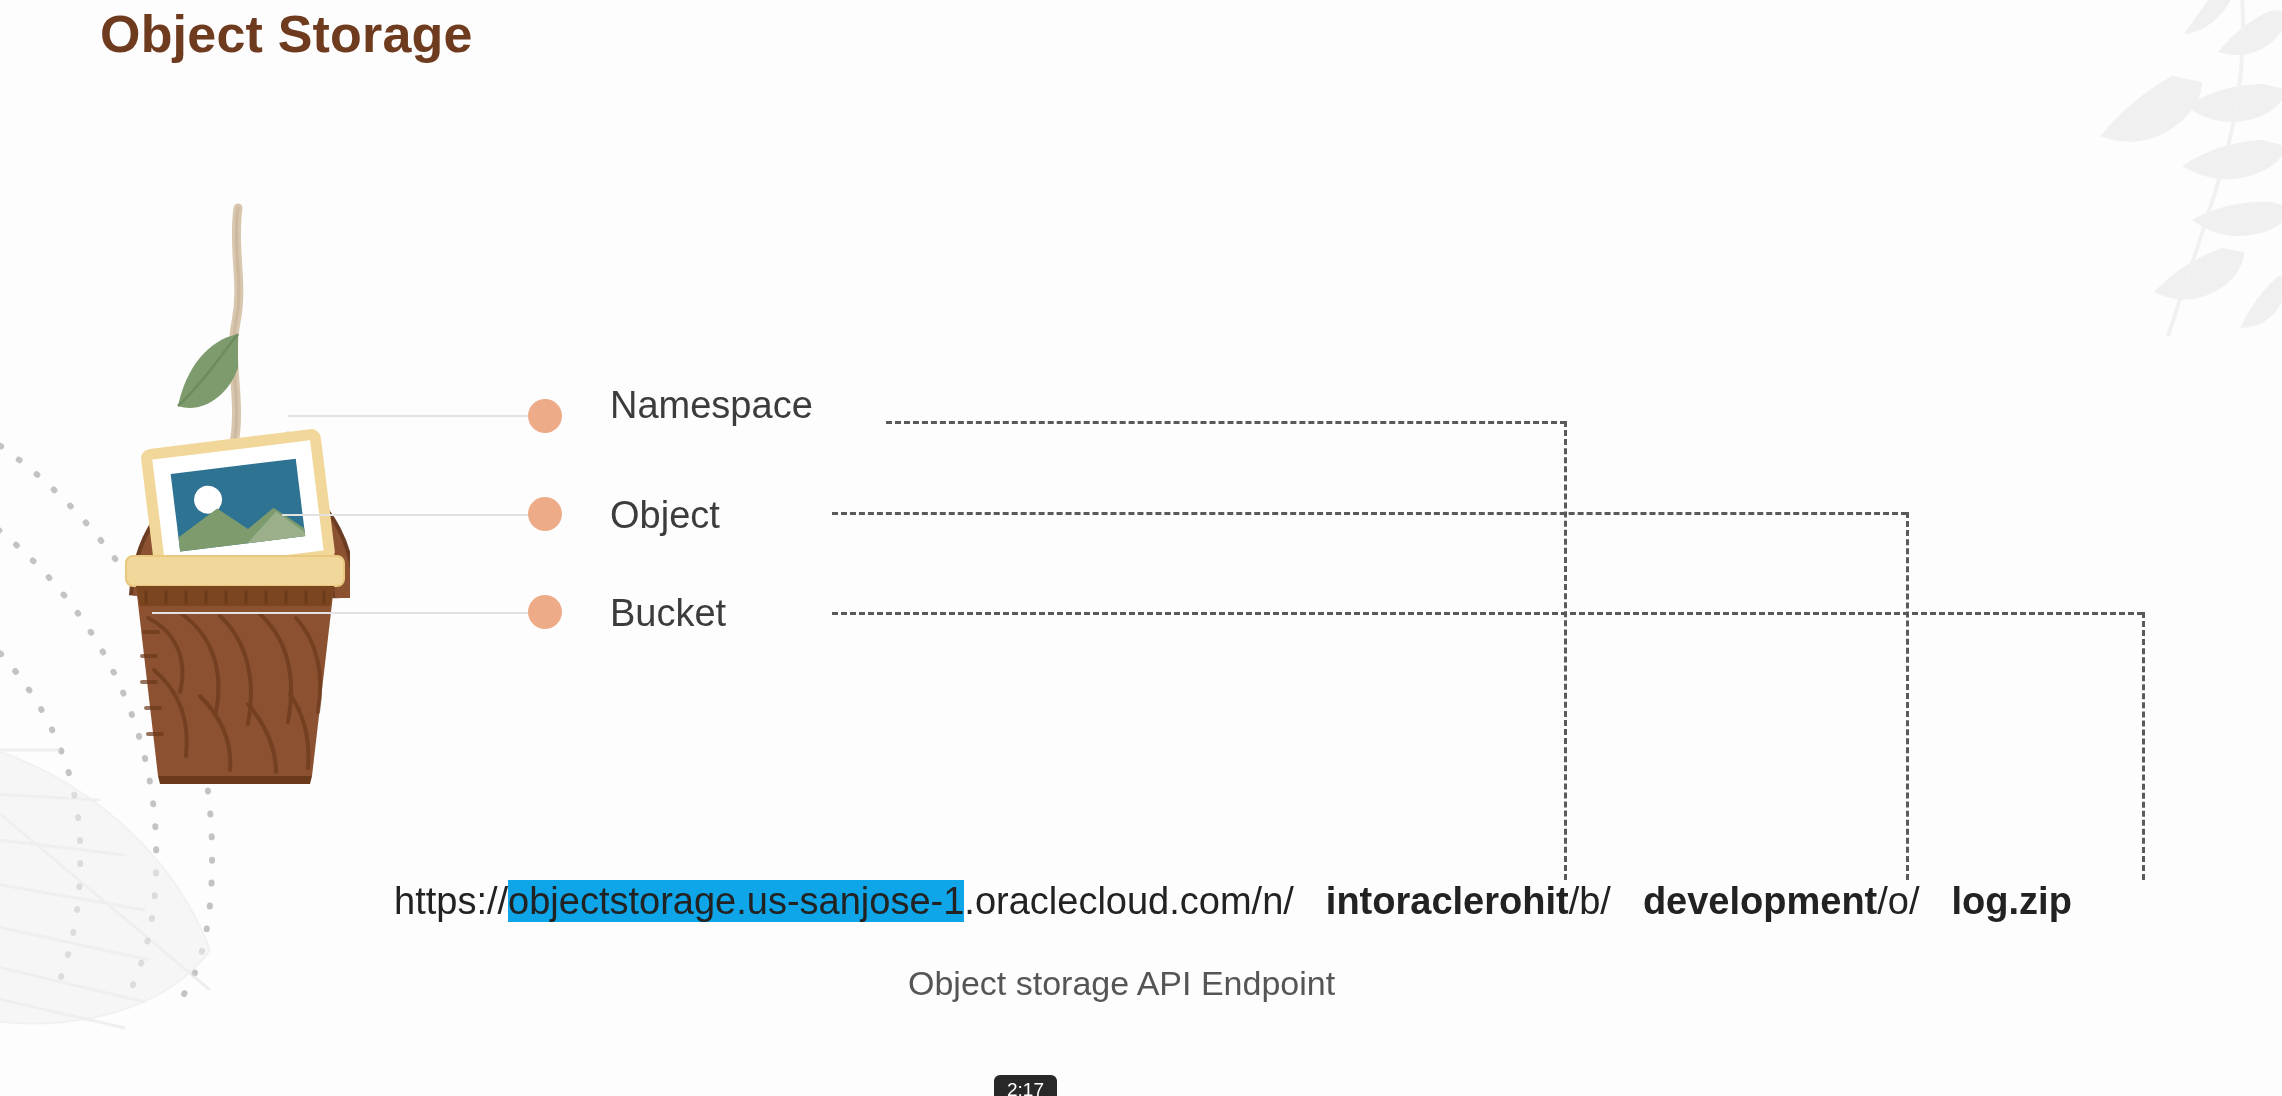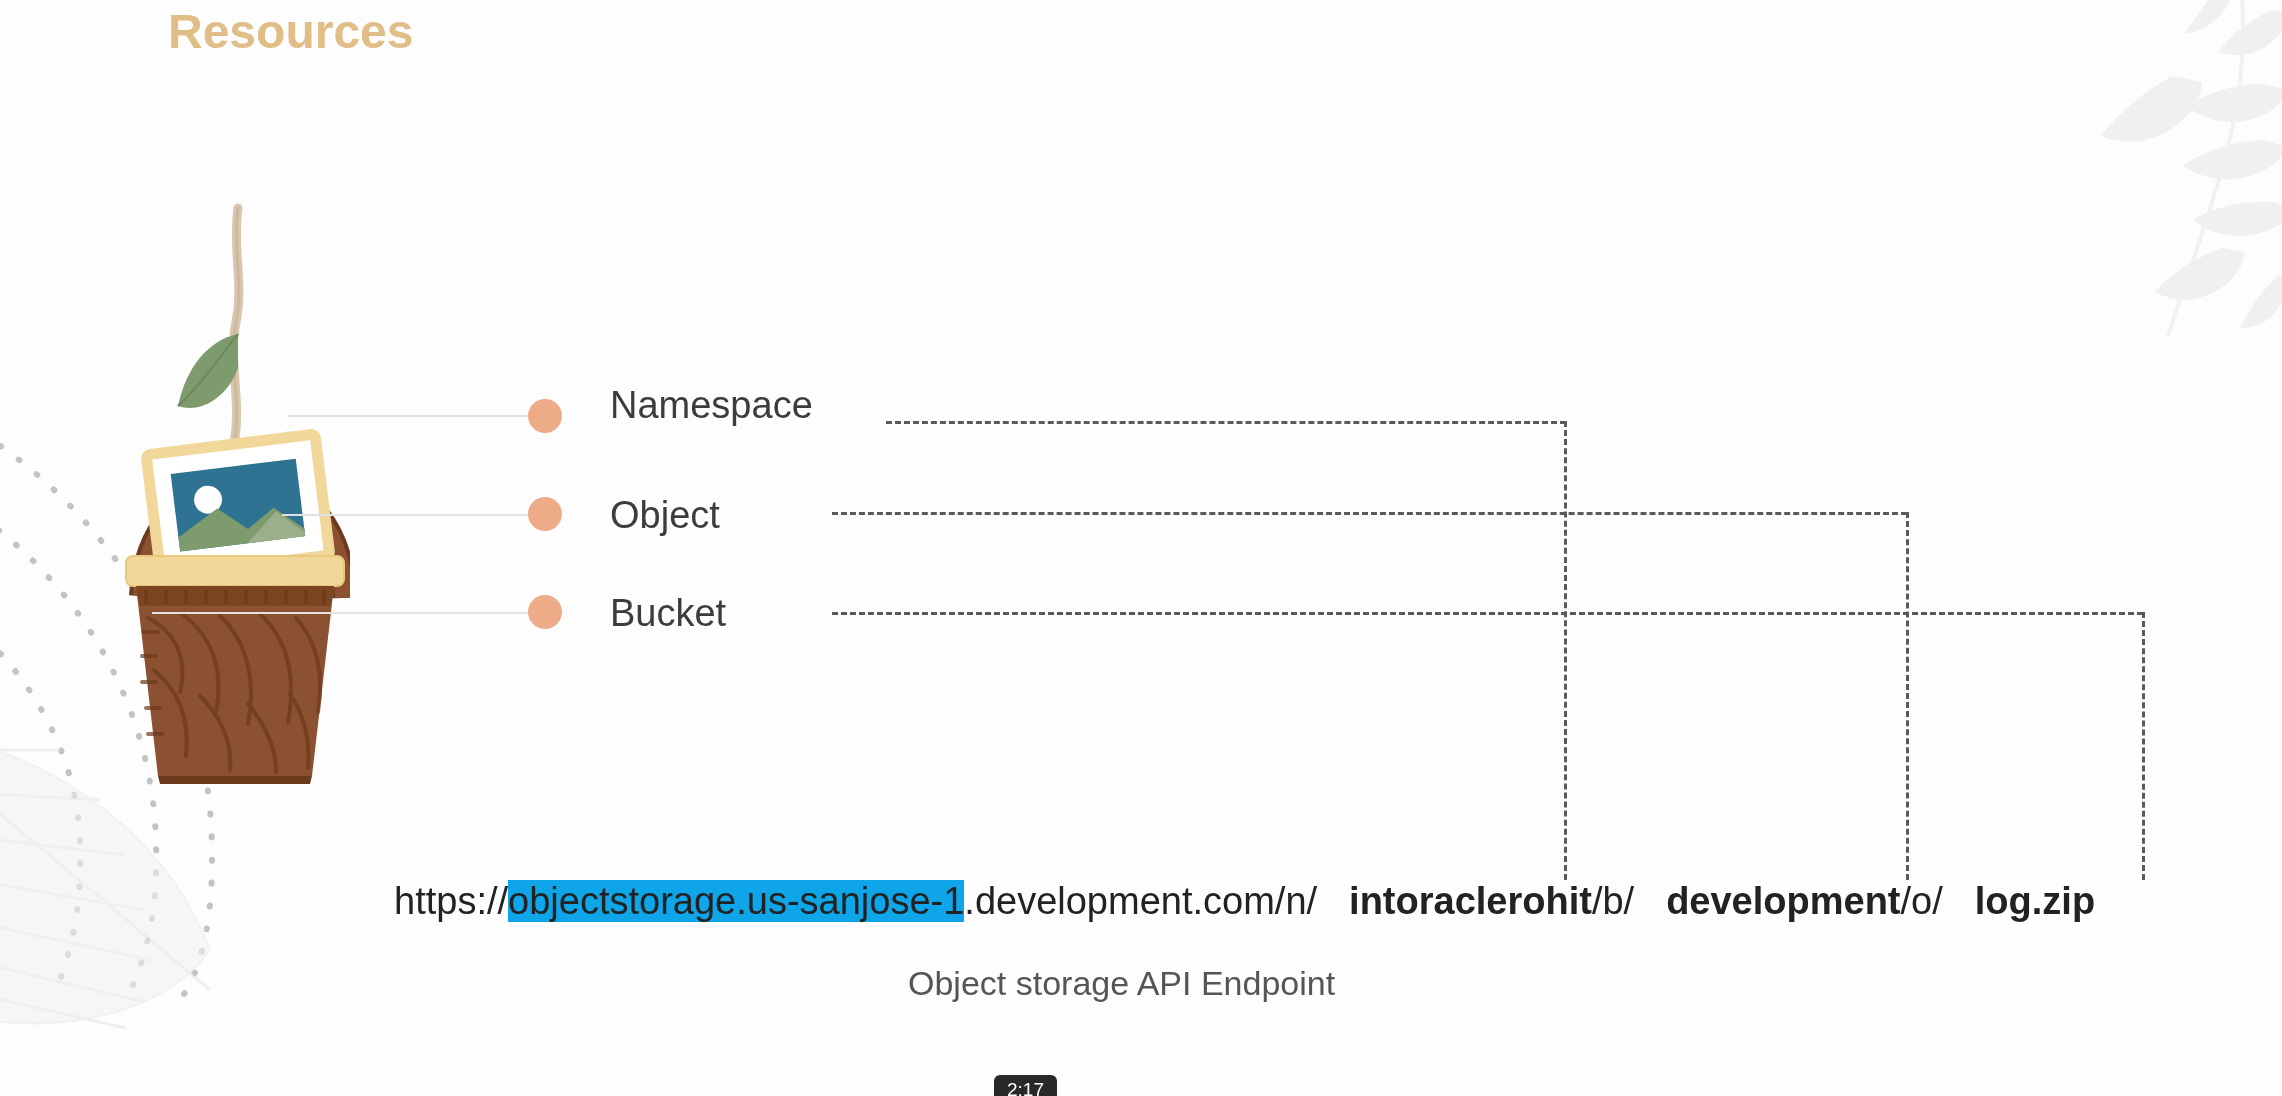--- a/index.html
+++ b/index.html
@@ -104,21 +104,21 @@
         <path d="M10 100 L190 110"></path>
       <path d="M5 140 L215 165"></path>
         <path d="M5 180 L235 220"></path>
       <path d="M10 220 L240 270"></path>
         <path d="M25 262 L235 312"></path>
       <path d="M50 300 L215 338"></path>
     </g>
   </svg>
 
   <div class="title-block">
-    <div class="title-sub">Resources</div>
+    <div class="title-main">Object Storage</div>
   </div>
 
   <svg class="illo" viewBox="0 0 230 640">
 
     <path d="M118 8 C112 50 124 82 116 122 C108 162 122 200 114 244 C107 286 118 330 112 372 C108 402 110 430 112 454" fill="none" stroke="#D9C6AE" stroke-width="9" stroke-linecap="round"></path>
     <path d="M118 8 C112 50 124 82 116 122 C108 162 122 200 114 244 C107 286 118 330 112 372 C108 402 110 430 112 454" fill="none" stroke="#BCA88C" stroke-width="3" stroke-linecap="round" opacity=".45"></path>
 
     <path d="M118 134 C88 140 66 168 58 206 C82 214 108 196 118 168 Z" fill="#7E9B6E"></path>
     <path d="M118 134 C100 156 84 182 58 206" fill="none" stroke="#6E8B5E" stroke-width="2.5"></path>
 
@@ -196,19 +196,19 @@
 
   <div class="dash-h" style="left:886px;top:421px;width:680px;"></div>
   <div class="dash-v" style="left:1564px;top:421px;height:459px;"></div>
 
   <div class="dash-h" style="left:832px;top:512px;width:1075px;"></div>
   <div class="dash-v" style="left:1906px;top:512px;height:368px;"></div>
 
   <div class="dash-h" style="left:832px;top:612px;width:1311px;"></div>
   <div class="dash-v" style="left:2142px;top:612px;height:268px;"></div>
 
-  <div class="url-block"><span>https://</span><span class="hl">objectstorage.us-sanjose-1</span><span>.development.com</span><span>/n/</span><b>intoraclerohit</b><span>/b/</span><b>development</b><span>/o/</span><b>log.zip</b></div>
+  <div class="url-block"><span>https://</span><span class="hl">objectstorage.us-sanjose-1</span><span>.oraclecloud.com</span><span>/n/</span><b>intoraclerohit</b><span>/b/</span><b>development</b><span>/o/</span><b>log.zip</b></div>
 
   <div class="caption">Object storage API Endpoint</div>
 
   <div class="scrub-tip">2:17</div>
 
 </div>
 
 </body></html>

